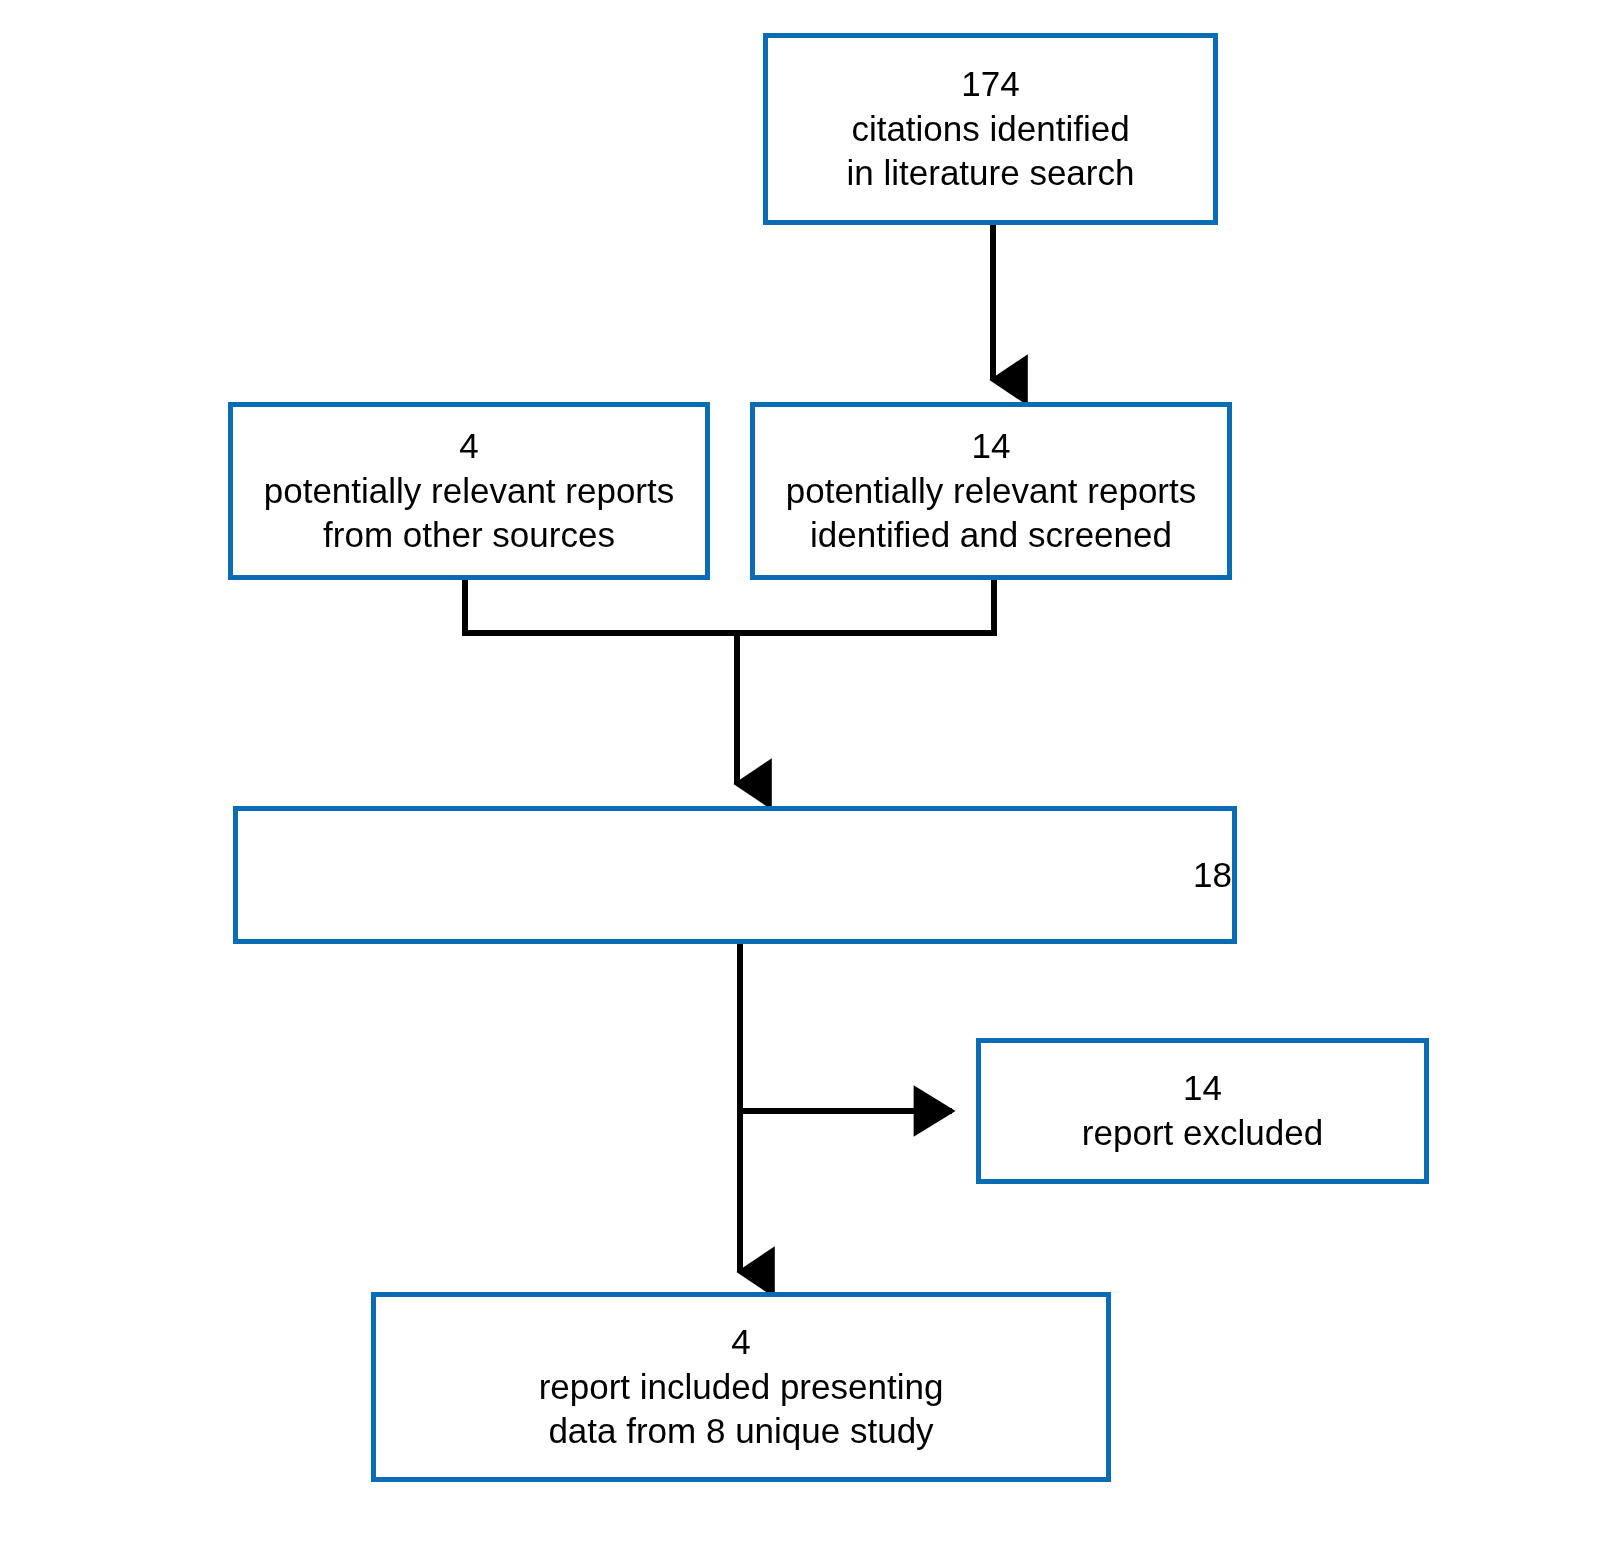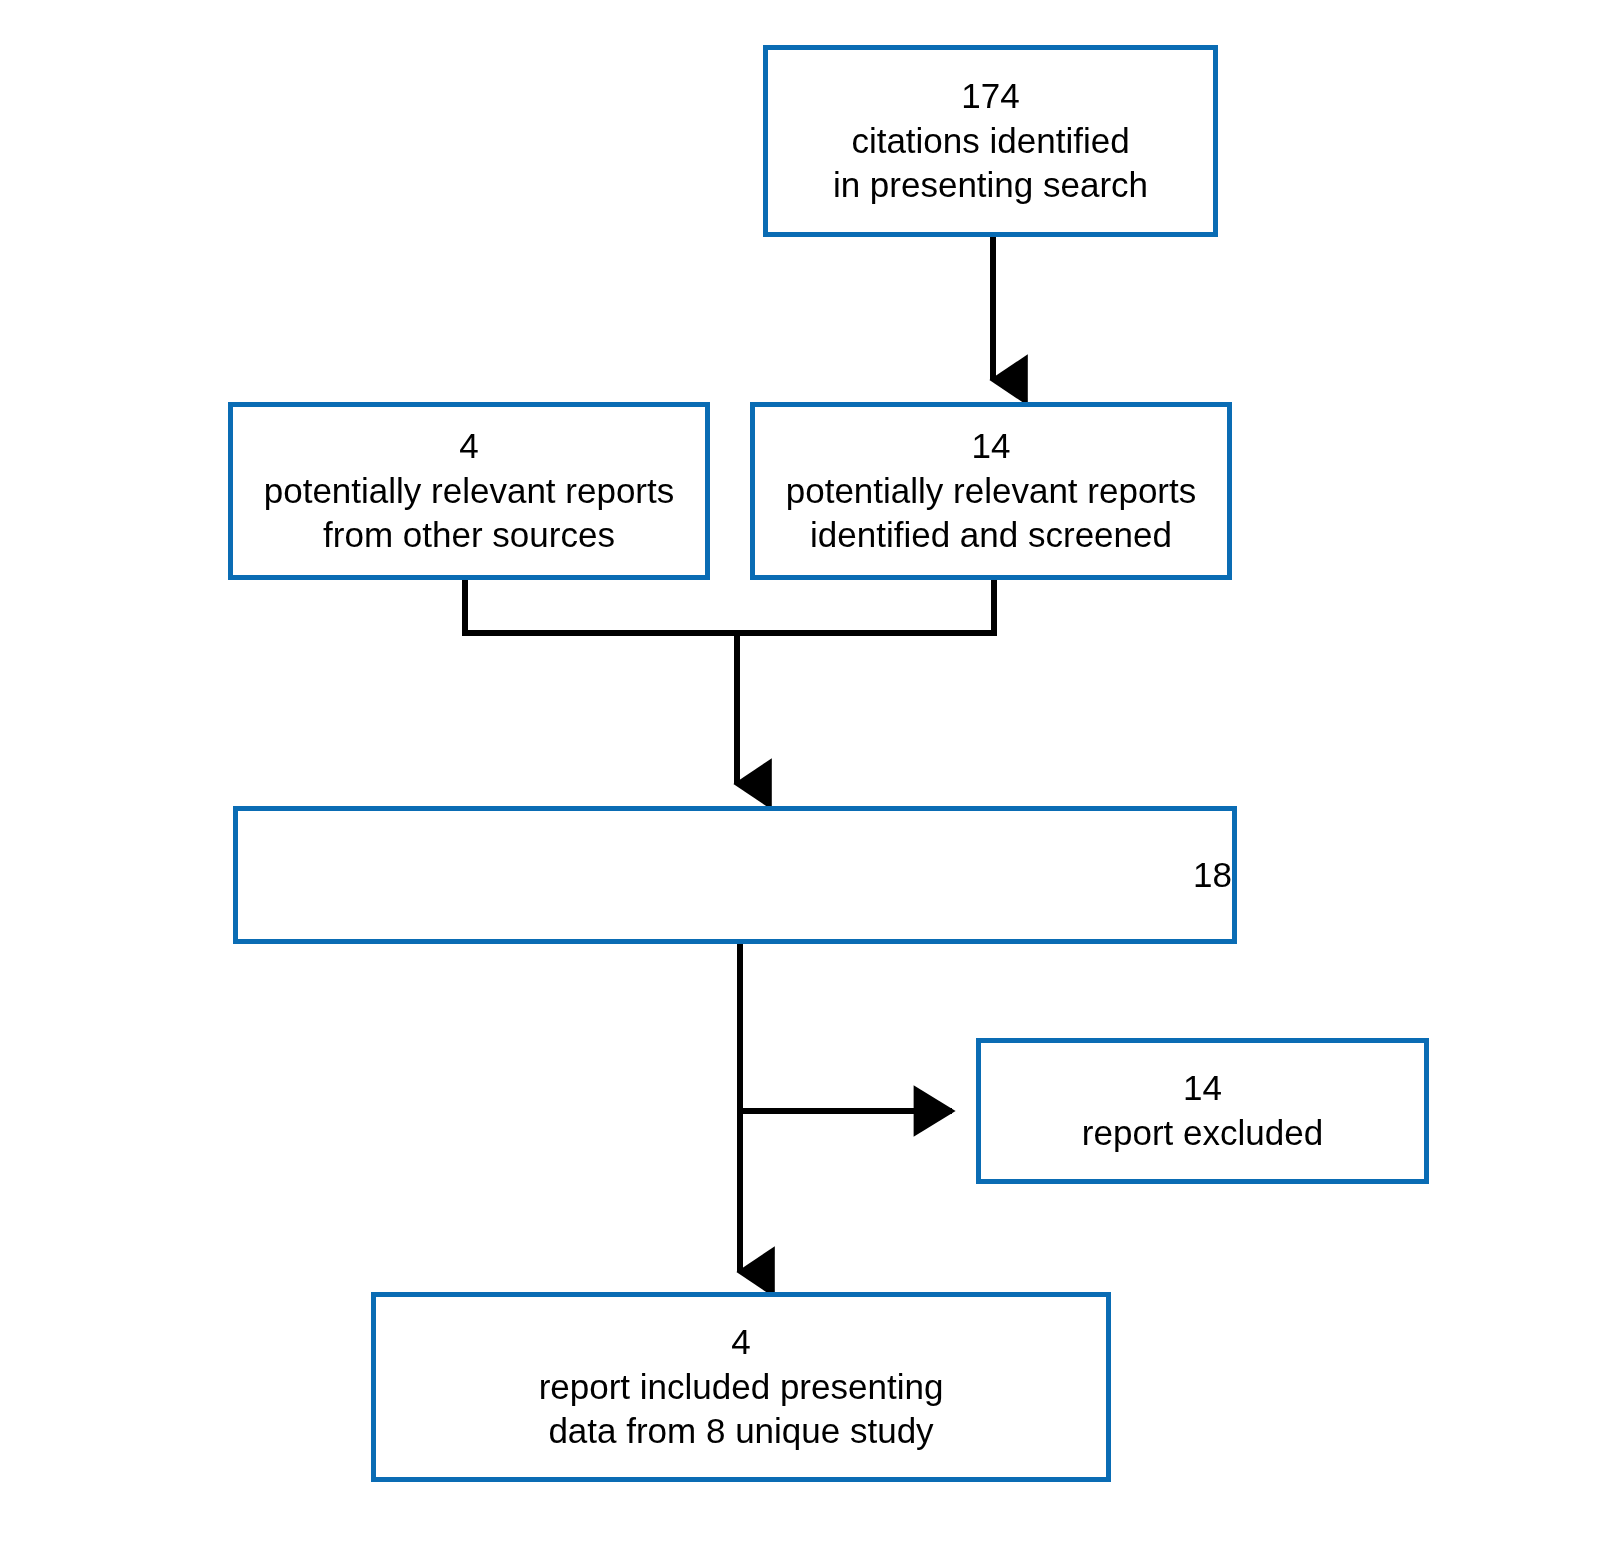--- a/index.html
+++ b/index.html
@@ -44,21 +44,21 @@
   .flow-box .count {
     display: block;
     white-space: pre;
   }
   .flow-box .caption {
     display: block;
     white-space: pre-line;
   }
 
   
-  #box-identified      { left: 763px;  top: 33px;   width: 455px; height: 192px; margin-top: 12px; }
+  #box-identified      { left: 763px;  top: 33px;   width: 455px; height: 192px; }
   #box-other-sources   { left: 228px;  top: 402px;  width: 482px; height: 178px; }
   #box-screened        { left: 750px;  top: 402px;  width: 482px; height: 178px; }
   #box-total-screened  { left: 233px;  top: 806px;  width: 1004px; height: 138px; align-items: flex-end; }
   #box-excluded        { left: 976px;  top: 1038px; width: 453px; height: 146px; }
   #box-included        { left: 371px;  top: 1292px; width: 740px; height: 190px; }
 </style>
 </head>
 <body>
 
 <div id="diagram-root">
@@ -93,21 +93,21 @@
     </g>
 
     <g>
       <line x1="740" y1="1111" x2="952" y2="1111" stroke="#000000" stroke-width="6" marker-end="url(#arrowhead-right)"></line>
     </g>
   </svg>
 
   <div class="flow-box" id="box-identified" style="border-color: rgb(10, 108, 180);">
     <span class="count">174</span>
     <span class="caption">citations identified
-in presenting search</span>
+in literature search</span>
   </div>
 
   <div class="flow-box" id="box-other-sources" style="border-color: rgb(10, 108, 180);">
     <span class="count">4</span>
     <span class="caption">potentially relevant reports
 from other sources</span>
   </div>
 
   <div class="flow-box" id="box-screened" style="border-color: rgb(10, 108, 180);">
     <span class="count">14</span>

